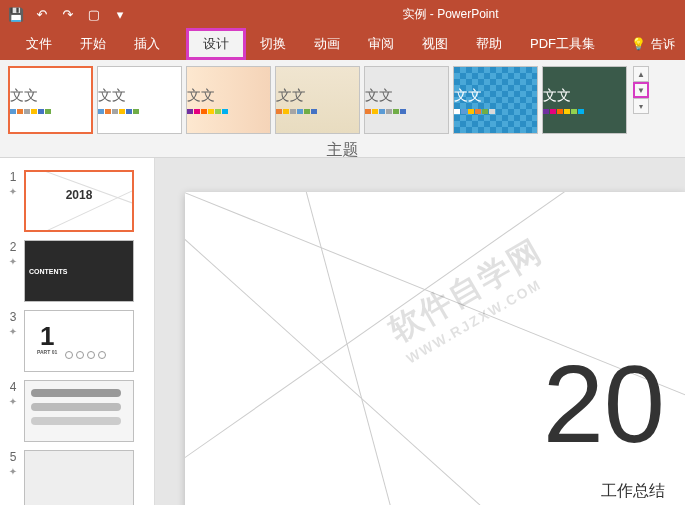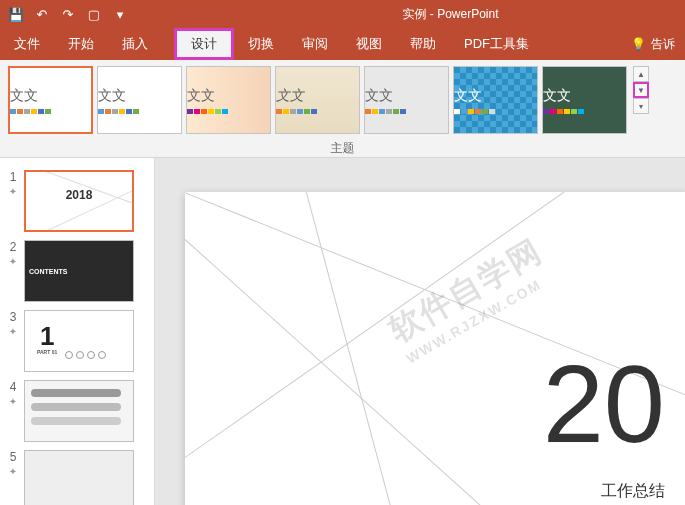--- a/index.html
+++ b/index.html
@@ -3,21 +3,21 @@
   <meta charset="utf-8">
   <style>
     * { margin: 0; padding: 0; box-sizing: border-box; font-family: "Microsoft YaHei", "Segoe UI", sans-serif; }
     body { width: 685px; height: 505px; overflow: hidden; background: #fff; user-select: none; }
     
     .titlebar { height: 28px; background: #bd4b32; display: flex; align-items: center; padding: 0 4px; color: #fff; position: relative; }
     .qat { display: flex; align-items: center; gap: 2px; }
     .qat-btn { width: 24px; height: 24px; display: flex; align-items: center; justify-content: center; color: #fff; font-size: 13px; }
     .doc-title { position: absolute; left: 50%; transform: translateX(60px); font-size: 12px; }
     
-    .ribbon-tabs { height: 32px; background: #bd4b32; display: flex; align-items: stretch; padding-left: 0; }
+    .ribbon-tabs { height: 32px; background: #bd4b32; display: flex; align-items: stretch; padding-left: 12px; }
     .ribbon-tab { padding: 0 14px; display: flex; align-items: center; color: #fff; font-size: 13px; cursor: pointer; }
     .ribbon-tab.active { background: #f3f3f3; color: #333; margin-left: 12px; }
     .ribbon-tab.highlighted { border: 3px solid #d63cc3; }
     .tell-me { margin-left: auto; padding: 0 10px; display: flex; align-items: center; gap: 5px; color: #fff; font-size: 12px; }
     
     .ribbon-content { height: 98px; background: #f3f3f3; border-bottom: 1px solid #d6d6d6; display: flex; flex-direction: column; }
     .theme-gallery { display: flex; gap: 4px; padding: 6px 8px; align-items: flex-start; }
     .theme-item { width: 85px; height: 68px; border: 1px solid #c4c4c4; background: #fff; display: flex; flex-direction: column; justify-content: center; padding: 0; cursor: pointer; position: relative; }
     .theme-item.selected { border: 2px solid #ed6b3e; }
     .theme-text { font-size: 14px; color: #666; align-self: flex-start; margin-bottom: 4px; }
@@ -26,21 +26,21 @@
     .theme-bg-gradient { background: linear-gradient(to right, #fde8d0, #f5d4b8); }
     .theme-bg-wood { background: linear-gradient(#f0e5d0, #e8dcc0); }
     .theme-bg-card { background: #e8e8e8; }
     .theme-bg-pattern { background: repeating-conic-gradient(#4aa8d8 0 25%, #2b8ec5 25% 50%) 0 0/12px 12px; }
     .theme-bg-dark { background: #3a5a4a; }
     
     .gallery-controls { display: flex; flex-direction: column; width: 16px; margin-left: 2px; }
     .gallery-btn { width: 16px; height: 16px; border: 1px solid #c4c4c4; background: #f8f8f8; display: flex; align-items: center; justify-content: center; font-size: 8px; color: #666; cursor: pointer; }
     .gallery-btn.highlighted { border: 2px solid #d63cc3; }
     
-    .ribbon-group-label { text-align: center; font-size: 12px; color: #666; padding-bottom: 4px; margin-top: auto; }
+    .ribbon-group-label { text-align: center; font-size: 16px; color: #666; padding-bottom: 4px; margin-top: auto; }
     
     .workspace { display: flex; height: 347px; }
     .slide-panel { width: 155px; background: #fff; border-right: 1px solid #dcdcdc; overflow-y: auto; padding: 8px 0; }
     .slide-thumb-wrap { display: flex; padding: 4px 6px; gap: 4px; }
     .slide-num-col { width: 14px; display: flex; flex-direction: column; align-items: center; font-size: 12px; color: #666; gap: 2px; }
     .slide-star { font-size: 10px; color: #999; }
     .slide-thumb { width: 110px; height: 62px; border: 1px solid #bfbfbf; background: #fff; position: relative; overflow: hidden; }
     .slide-thumb.selected { border: 2px solid #ed6b3e; }
     
     .editor-area { flex: 1; background: #e6e6e6; position: relative; overflow: hidden; display: flex; align-items: center; justify-content: center; }
@@ -83,20 +83,21 @@
   </div>
   <div class="doc-title">实例 - PowerPoint</div>
 </div>
 
 <div class="ribbon-tabs">
   <div class="ribbon-tab">文件</div>
   <div class="ribbon-tab">开始</div>
   <div class="ribbon-tab">插入</div>
   <div class="ribbon-tab active highlighted">设计</div>
   <div class="ribbon-tab">切换</div>
+  <div class="ribbon-tab">动画</div>
   <div class="ribbon-tab">审阅</div>
   <div class="ribbon-tab">视图</div>
   <div class="ribbon-tab">帮助</div>
   <div class="ribbon-tab">PDF工具集</div>
   <div class="tell-me">
     <span>💡</span>
     <span>告诉</span>
   </div>
 </div>
 

